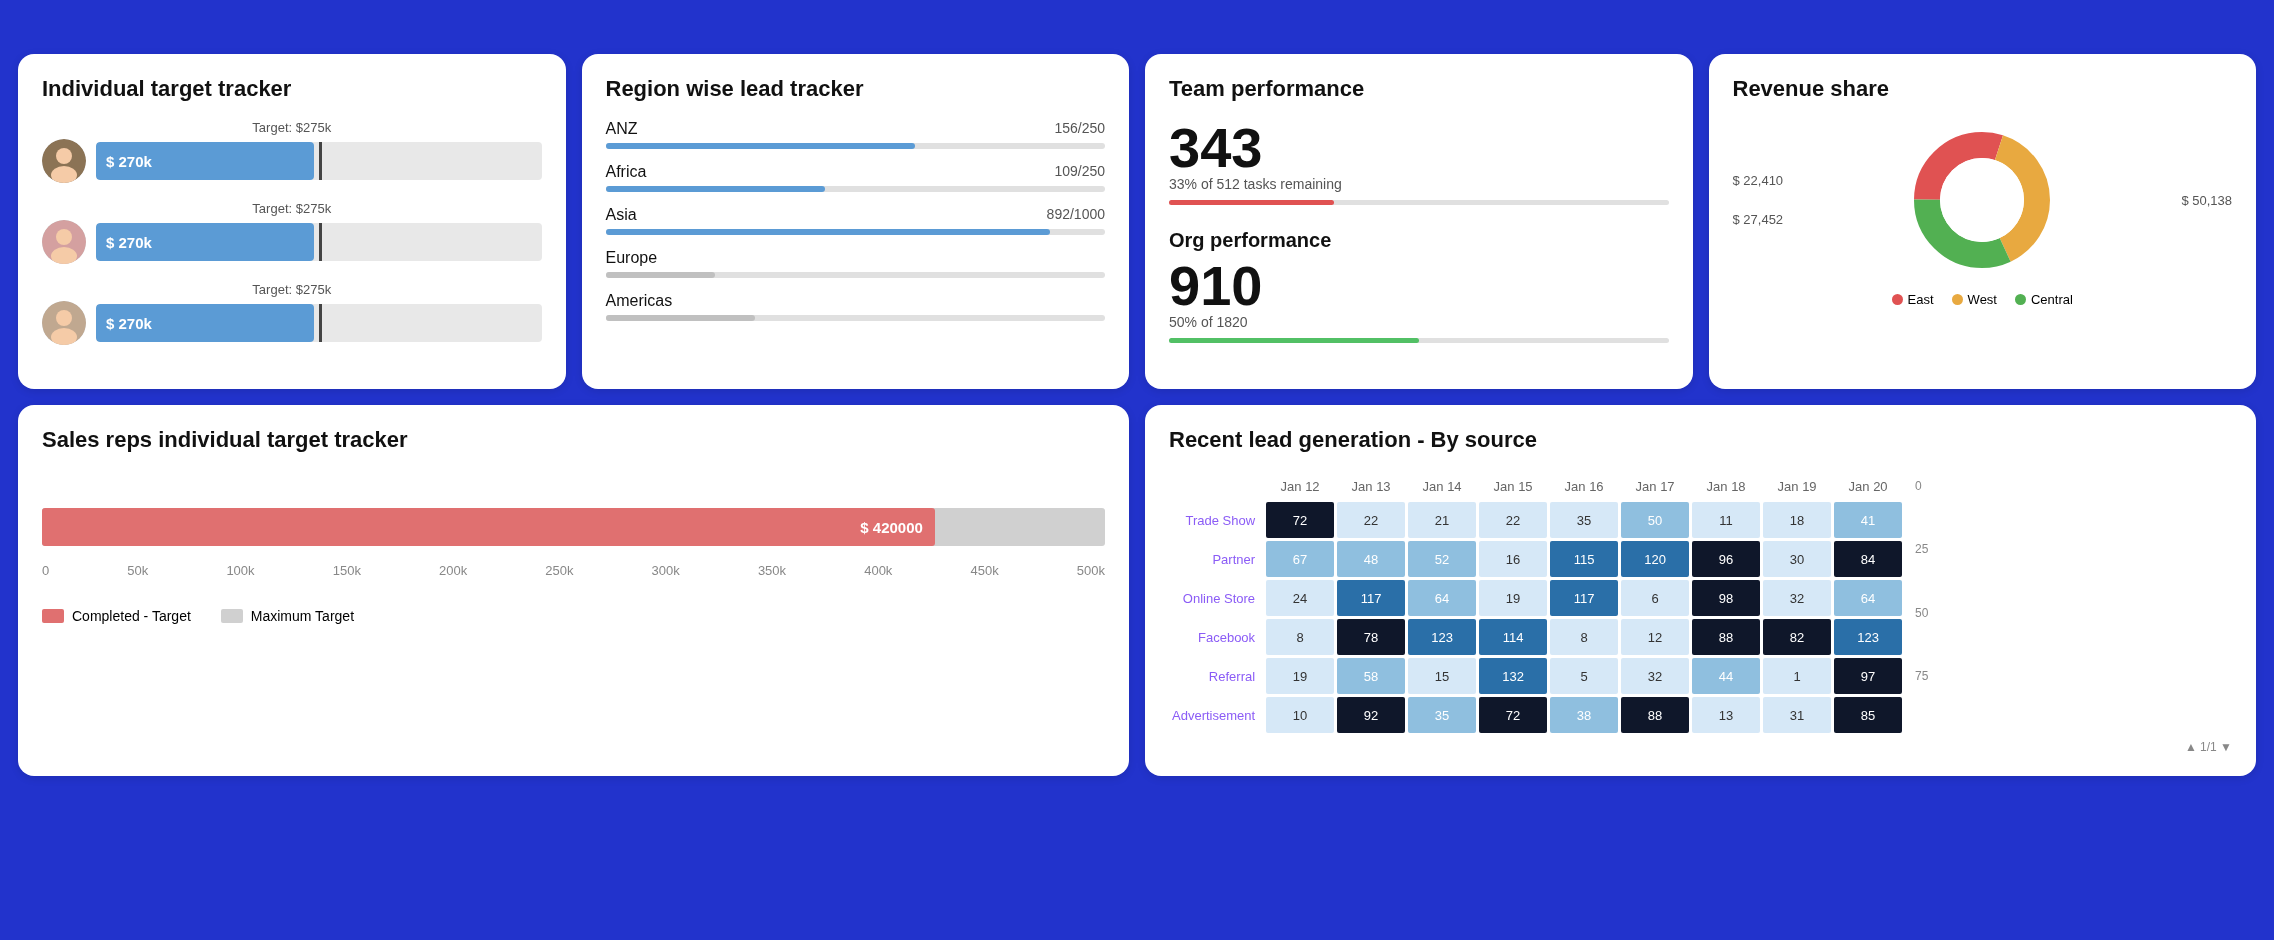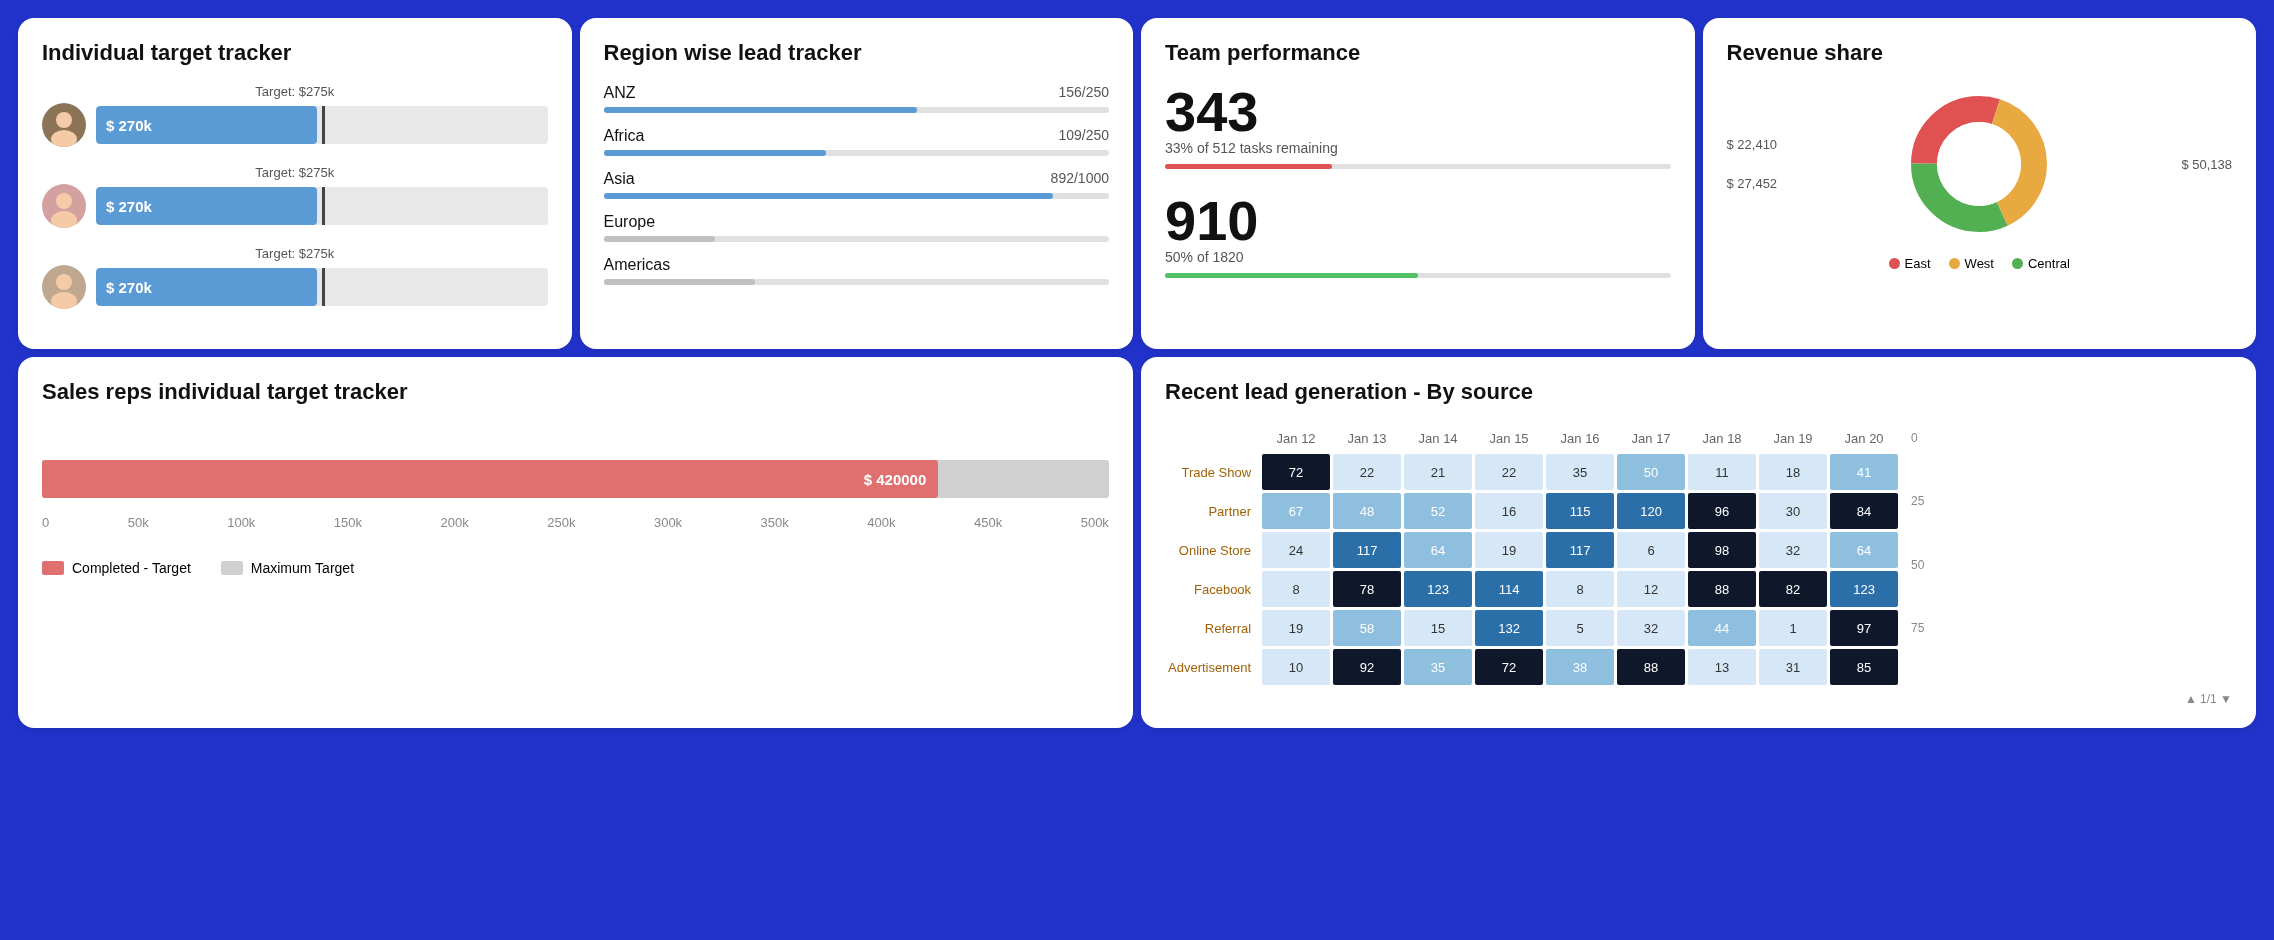--- a/index.html
+++ b/index.html
@@ -7,21 +7,22 @@
       background: #2233cc;
       font-family: -apple-system, BlinkMacSystemFont, 'Segoe UI', sans-serif;
       padding: 18px;
       min-height: 940px;
       width: 2274px;
     }
     .dashboard {
       display: grid;
       grid-template-columns: 1fr 1fr 1fr 1fr;
       grid-template-rows: auto auto;
-      gap: 8px;
+      gap: 16px;
+      margin-top: 36px;
     }
     .card {
       background: #fff;
       border-radius: 16px;
       padding: 22px 24px;
       box-shadow: 0 2px 8px rgba(0,0,0,0.12);
     }
     .card-title {
       font-size: 22px;
       font-weight: 700;
@@ -80,21 +81,21 @@
     .axis-labels { display: flex; justify-content: space-between; padding: 0 0; font-size: 13px; color: #888; margin-top: 6px; }
     .chart-legend { display: flex; justify-content: flex-start; gap: 30px; margin-top: 20px; }
     .chart-legend-item { display: flex; align-items: center; gap: 8px; font-size: 14px; }
     .legend-rect { width: 22px; height: 14px; border-radius: 2px; }
 
     
     .lead-generation { grid-column: 3 / span 2; grid-row: 2; }
     .heatmap-container { overflow-x: auto; }
     .heatmap-table { border-collapse: separate; border-spacing: 3px; font-size: 13px; }
     .heatmap-table th { font-weight: 400; color: #666; padding: 5px 8px; text-align: center; }
-    .heatmap-table td.row-label { text-align: right; padding-right: 8px; color: #a16207; font-size: 13px; white-space: nowrap; }
+    .heatmap-table td.row-label { text-align: right; padding-right: 8px; color: #8b5cf6; font-size: 13px; white-space: nowrap; }
     .heatmap-cell {
       width: 68px; height: 36px; text-align: center; vertical-align: middle;
       font-size: 13px; font-weight: 500; border-radius: 2px;
     }
     .cell-low { background: #d6e8f7; color: #333; }
     .cell-mid { background: #8fbfdf; color: #fff; }
     .cell-high { background: #0f172a; color: #fff; }
     .cell-higher { background: #2a6fa8; color: #fff; }
     .heatmap-wrapper { display: flex; }
     .pagination { font-size: 12px; color: #888; text-align: right; margin-top: 4px; }
@@ -215,20 +216,21 @@
     </div>
   </div>
 
   <div class="card team-performance">
     <div class="card-title">Team performance</div>
     <div class="perf-big">343</div>
     <div class="perf-sub">33% of 512 tasks remaining</div>
     <div class="perf-bar-bg">
         <div class="perf-bar-fill-red" style="width:33%"></div>
       </div>
+    <div class="section-title">Org performance</div>
     <div class="perf-big">910</div>
     <div class="perf-sub">50% of 1820</div>
     <div class="perf-bar-bg">
         <div class="perf-bar-fill-green" style="width:50%"></div>
       </div>
   </div>
 
   <div class="card revenue-share">
     <div class="card-title">Revenue share</div>
     <div class="revenue-layout">

